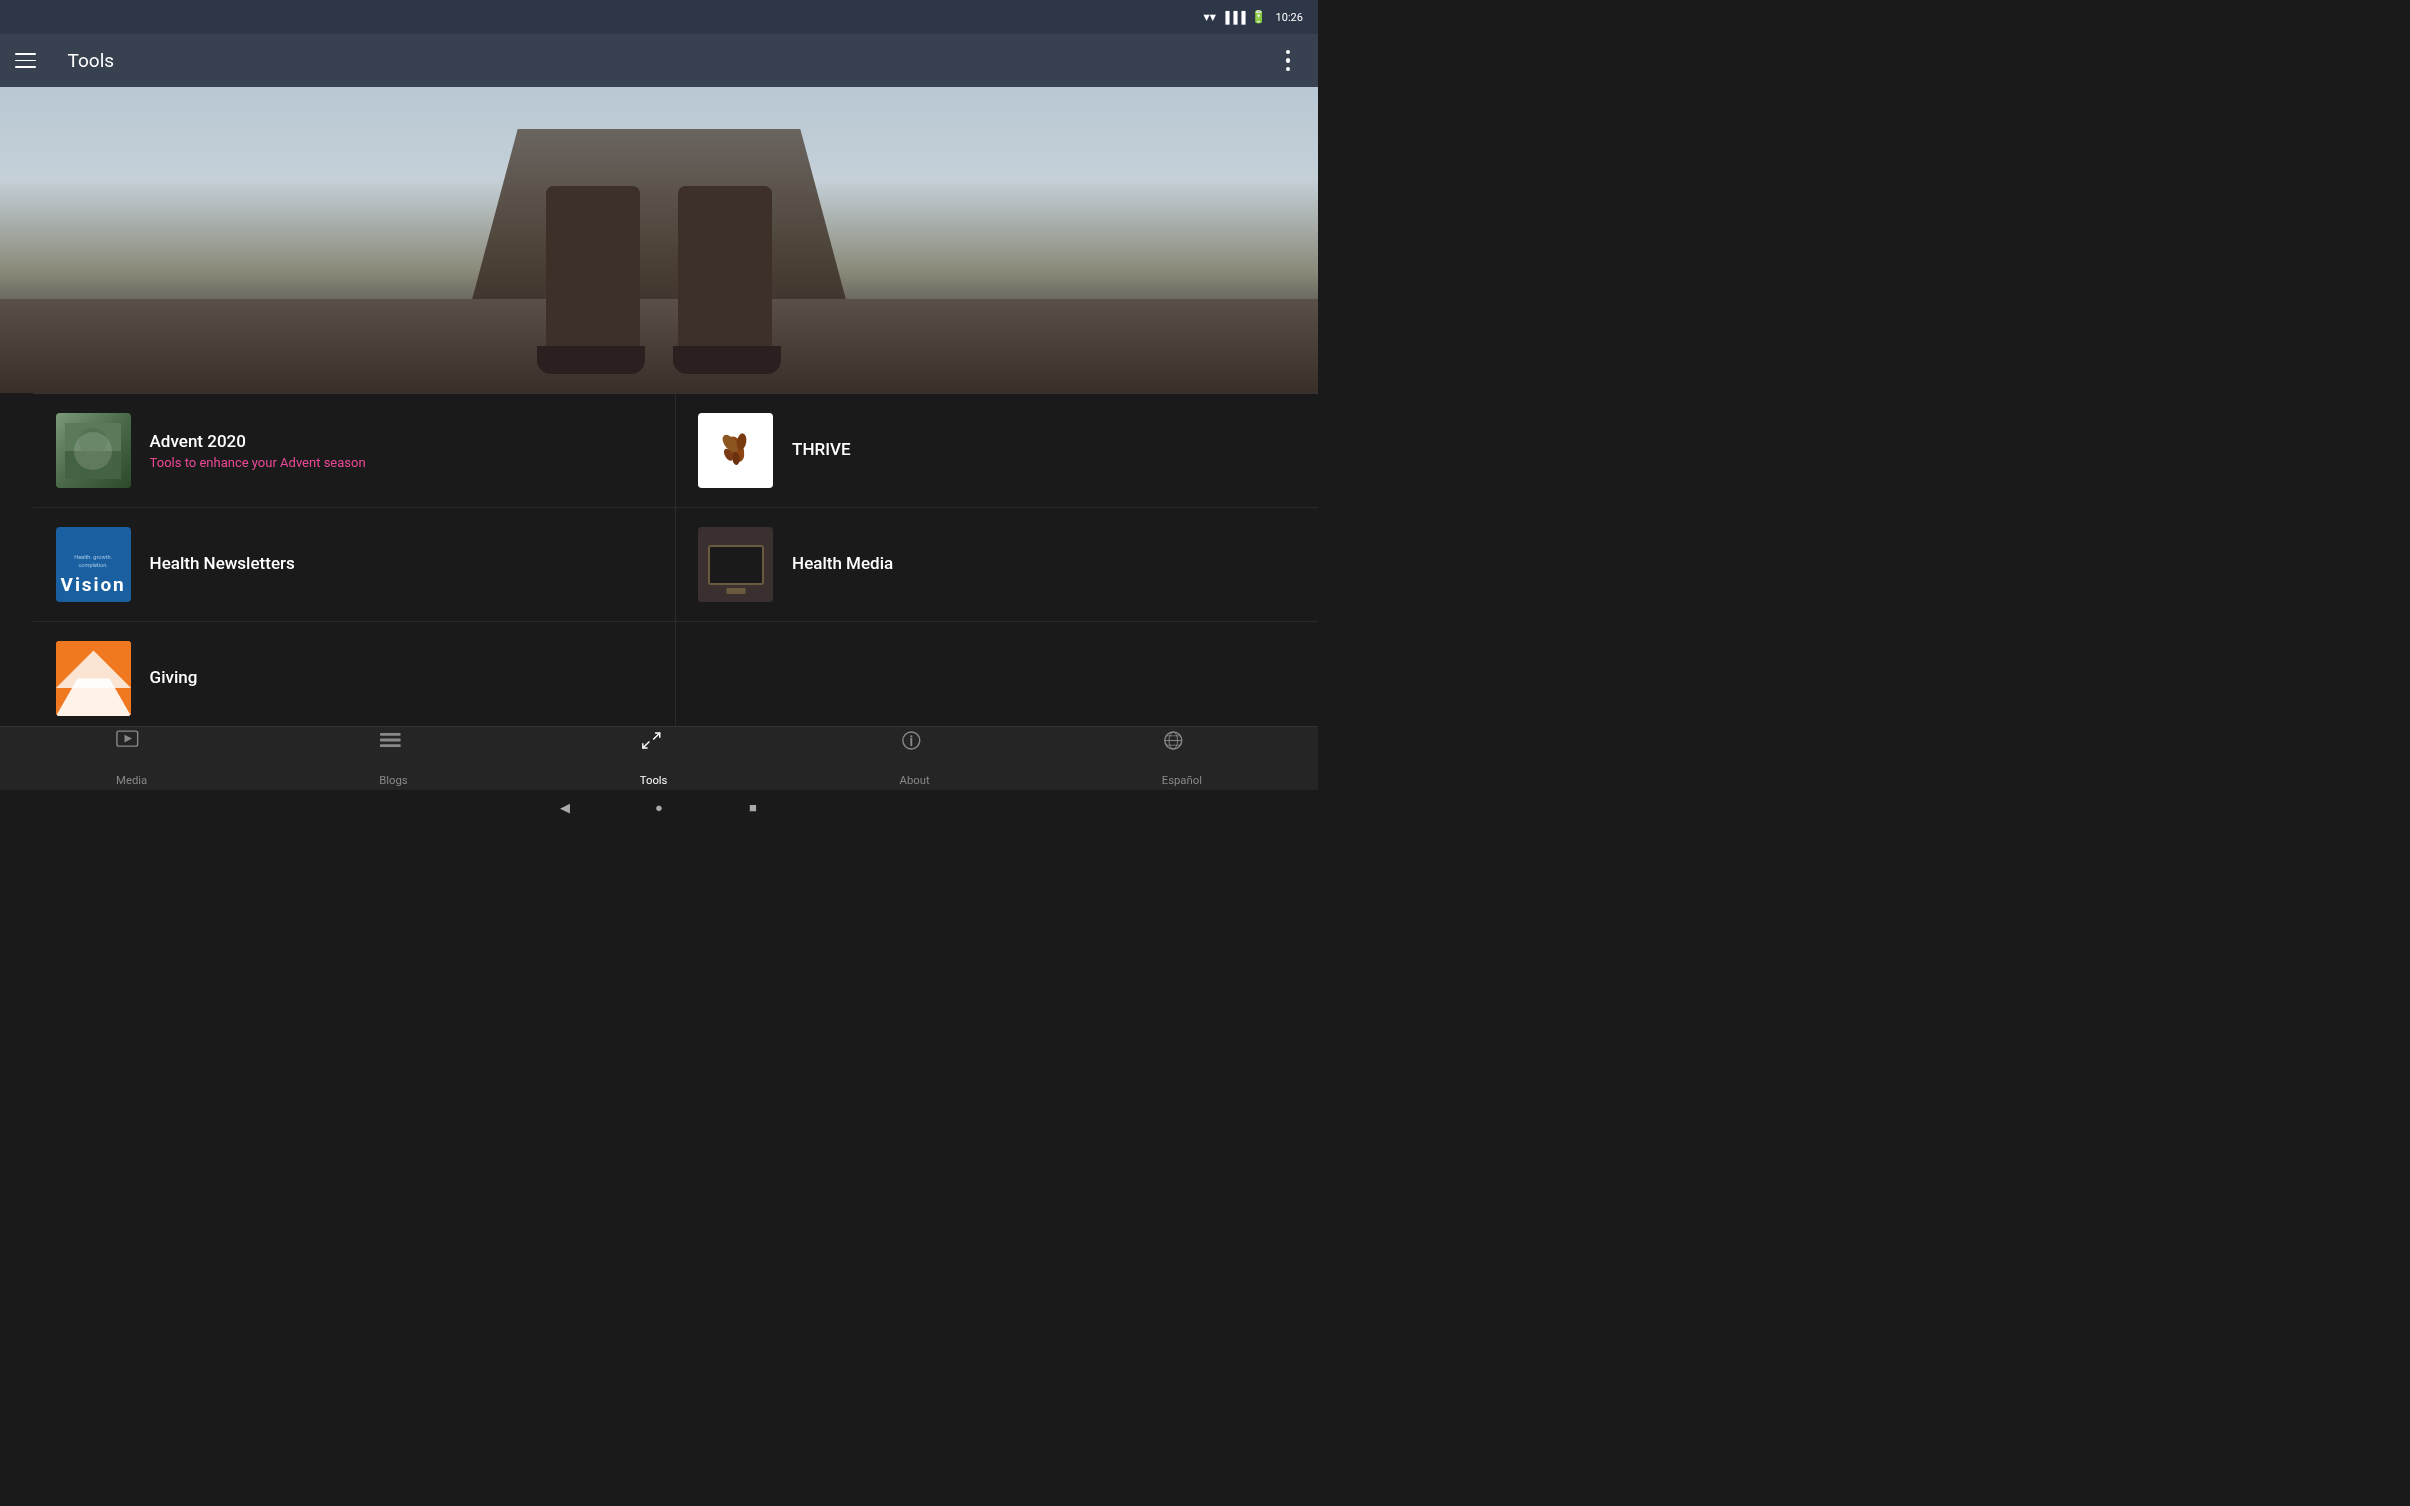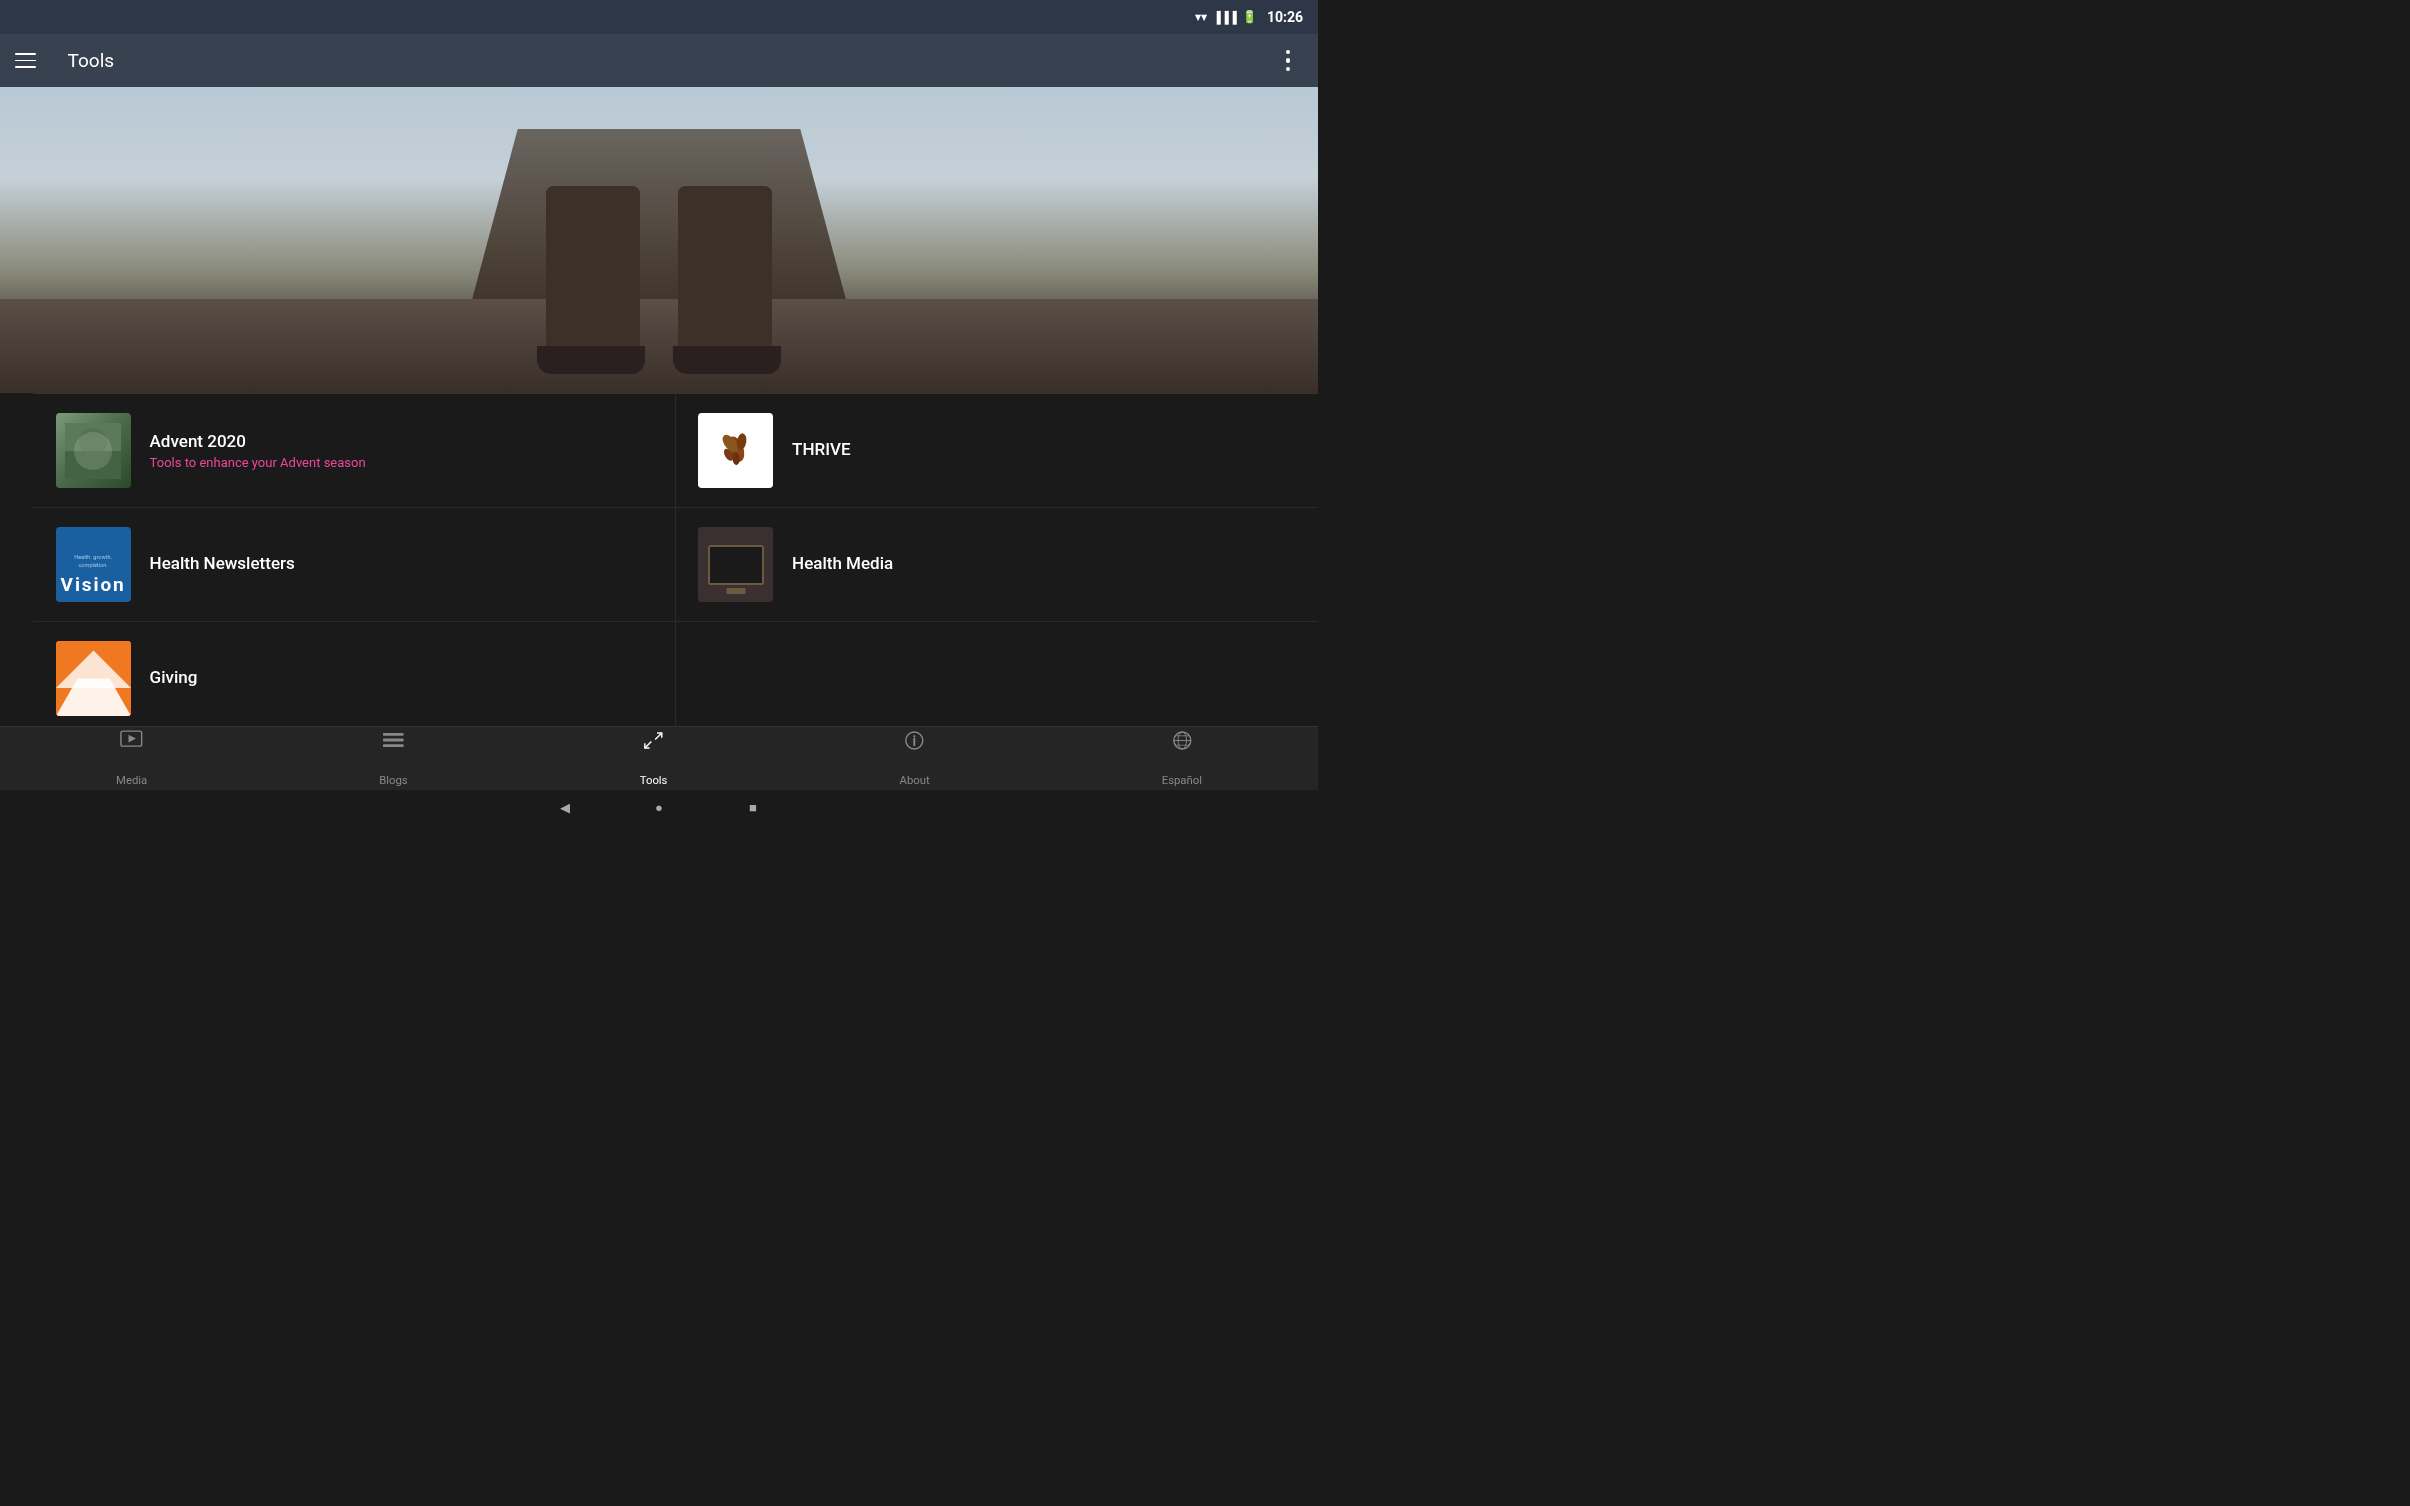--- a/index.html
+++ b/index.html
@@ -324,21 +324,20 @@
       display: flex;
       align-items: center;
       justify-content: space-around;
       border-top: 0.9px solid #333;
       z-index: 100;
     }
 
     .nav-item {
       display: flex;
       flex-direction: column;
-      align-items: center;
       gap: 19px;
       cursor: pointer;
       padding: 7.5px 19px;
       color: #888888;
     }
 
     .nav-item.active {
       color: #ffffff;
     }
 
@@ -377,21 +376,21 @@
     }
   </style>
 </head>
 <body>
 
 <div class="status-bar">
   <div class="status-bar-icons">
     <span style="font-size:12.2px;">▾▾</span>
     <span style="font-size:11.3px;">▐▐▐</span>
     <span style="font-size:12.2px;">🔋</span>
-    <span style="font-size:14px; font-weight:700; margin-left:3.8px;">10:26</span>
+    <span style="font-size:11px; font-weight:400; margin-left:3.8px;">10:26</span>
   </div>
 </div>
 
 <div class="app-bar">
   <div class="hamburger-icon">
     <span></span>
     <span></span>
     <span></span>
   </div>
   <span class="app-title">Tools</span>

